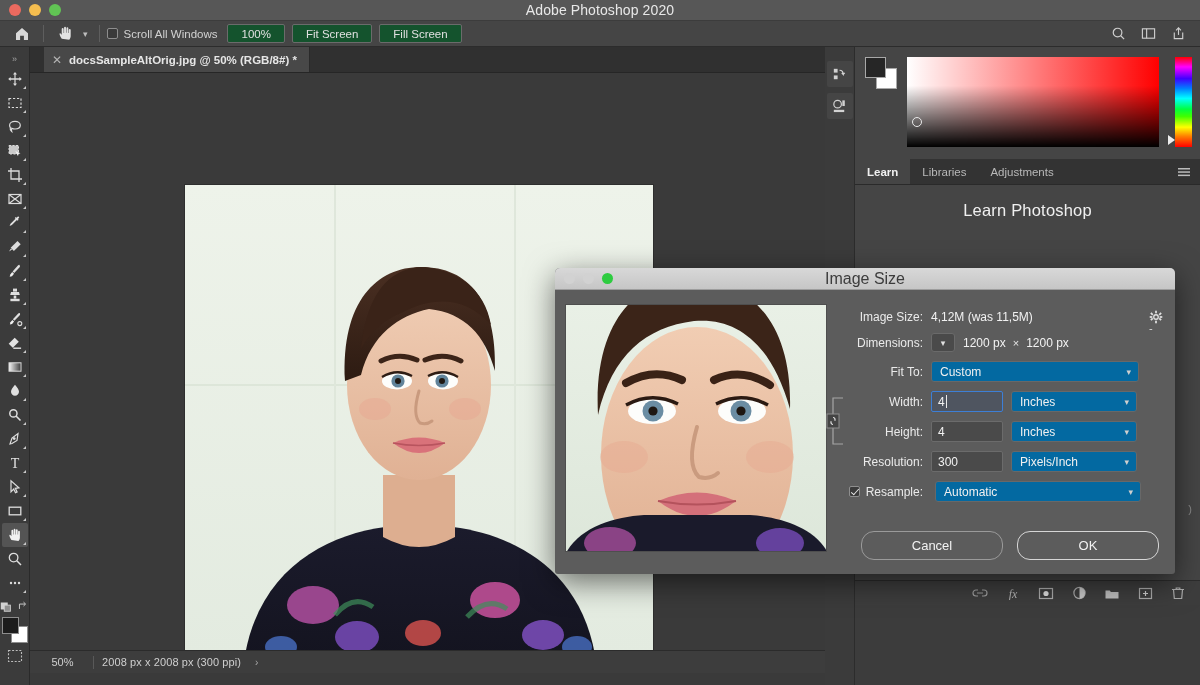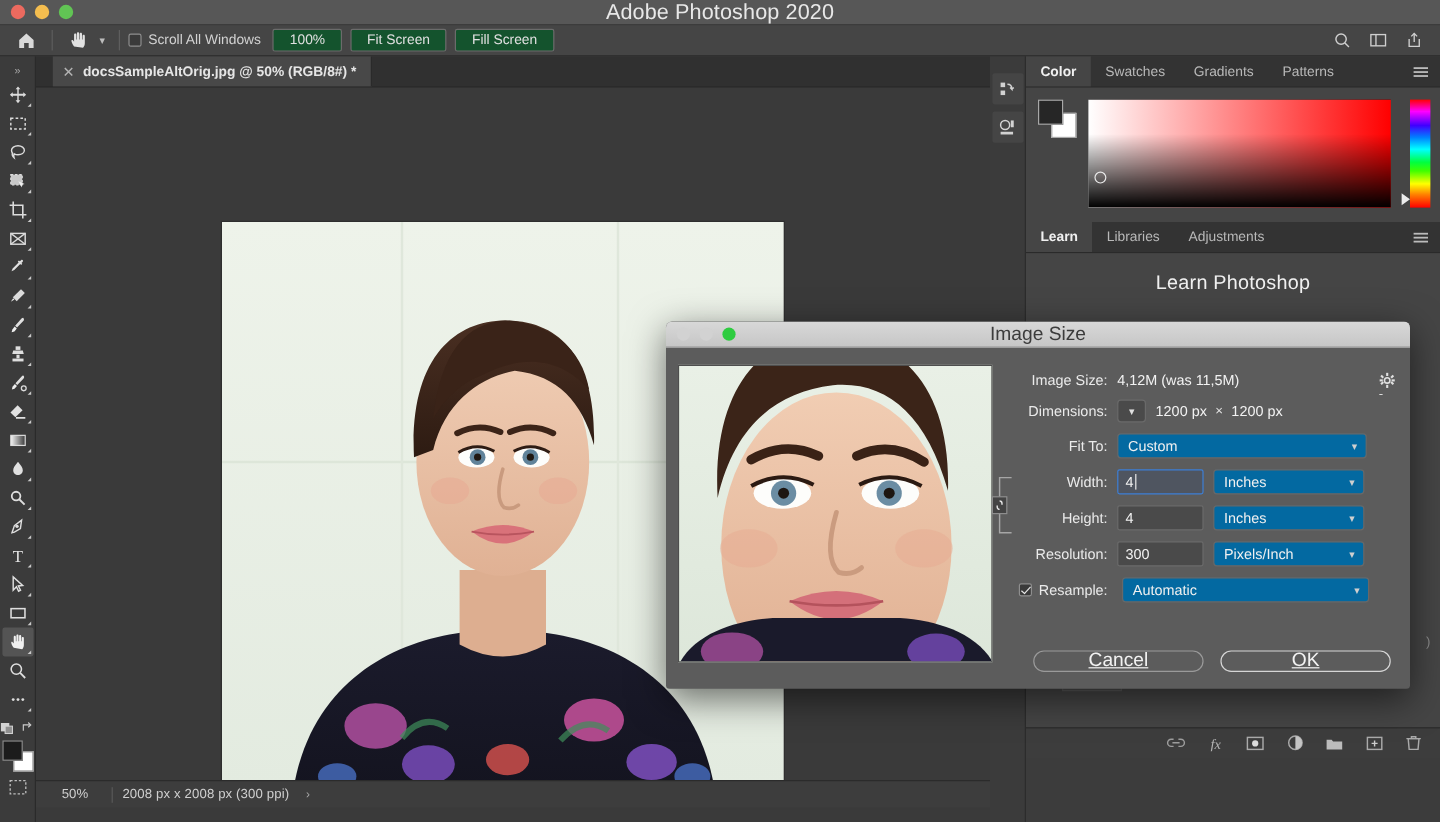--- a/index.html
+++ b/index.html
@@ -18,21 +18,21 @@
     background: #575757; border-bottom: 1px solid #3c3c3c;
     display: flex; align-items: center;
   }
   .lights { display: flex; gap: 8px; padding-left: 9px; }
   .light { width: 12px; height: 12px; border-radius: 50%; }
   .light.red { background: #ec6a5f; }
   .light.yellow { background: #f4bd4f; }
   .light.green { background: #61c454; }
   .win-title {
     position: absolute; left: 0; right: 0; text-align: center;
-    font-size: 18px; color: #e8e8e8; letter-spacing: .1px;
+    font-size: 14px; color: #e8e8e8; letter-spacing: .1px;
   }
 
   
   .optionsbar {
     position: absolute; top: 21px; left: 0; width: 1200px; height: 26px;
     background: #454545; display: flex; align-items: center;
     border-bottom: 1px solid #2c2c2c; padding-left: 8px; gap: 0;
   }
   .ob-icon {
     width: 28px; height: 24px; display: flex; align-items: center; justify-content: center;
@@ -259,23 +259,23 @@
   }
   .resample-row { display: flex; align-items: center; margin-bottom: 1px; }
   .resample-label {
     display: flex; align-items: center; gap: 6px; width: 92px; justify-content: flex-end;
     padding-right: 8px; font-size: 12px; color: #eaeaea; flex: none;
   }
   .dlg-buttons {
     position: absolute; bottom: 14px; right: 16px; display: flex; gap: 14px;
   }
   .pillbtn {
-    width: 142px; height: 18px; border-radius: 13px; border: 1px solid #9a9a9a;
+    width: 142px; height: 29px; border-radius: 13px; border: 1px solid #9a9a9a;
     display: flex; align-items: center; justify-content: center;
-    font-size: 16px; color: #f2f2f2; background: transparent; text-decoration: underline;
+    font-size: 13px; color: #f2f2f2; background: transparent;
   }
   .pillbtn.primary { border-color: #d6d6d6; }
 
   svg { display: block; }
 </style>
 </head>
 <body>
 
 <div class="app">
 
@@ -614,33 +614,20 @@
       <svg width="17" height="17" viewBox="0 0 18 18">
           <circle cx="7" cy="6.5" r="4" fill="none" stroke="#d2d2d2" stroke-width="1.3"></circle>
           <rect x="12" y="2.5" width="2.6" height="6" fill="#d2d2d2"></rect>
           <rect x="3" y="12.5" width="11" height="2.4" fill="#d2d2d2"></rect>
         </svg>
     </div>
   </div>
 
   <div class="rightpanels">
 
-    <div class="paneltabs">
-      <div class="ptab active">Color</div>
-      <div class="ptab">Swatches</div>
-      <div class="ptab">Gradients</div>
-      <div class="ptab">Patterns</div>
-      <div class="pmenu">
-        <svg width="14" height="12" viewBox="0 0 14 12">
-            <rect x="1" y="2" width="12" height="1.5" fill="#bbb"></rect>
-            <rect x="1" y="5.3" width="12" height="1.5" fill="#bbb"></rect>
-            <rect x="1" y="8.6" width="12" height="1.5" fill="#bbb"></rect>
-          </svg>
-      </div>
-    </div>
     <div class="colorbody">
       <div class="fgbg">
         <div class="bg"></div>
         <div class="fg"></div>
       </div>
       <div class="spectrum">
         <div class="spec-cursor"></div>
       </div>
       <div class="huestrip">
         <div class="hue-marker"></div>

